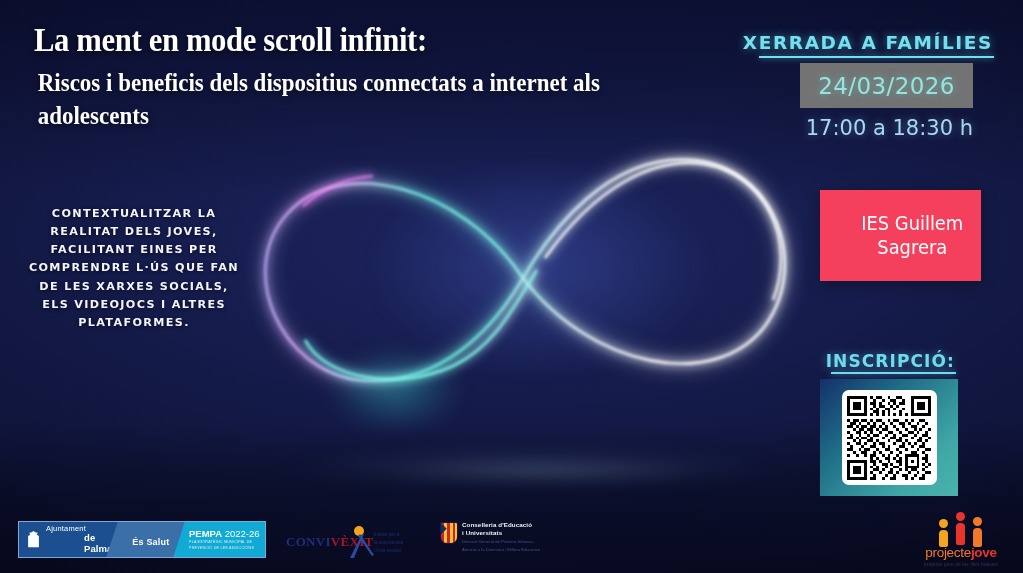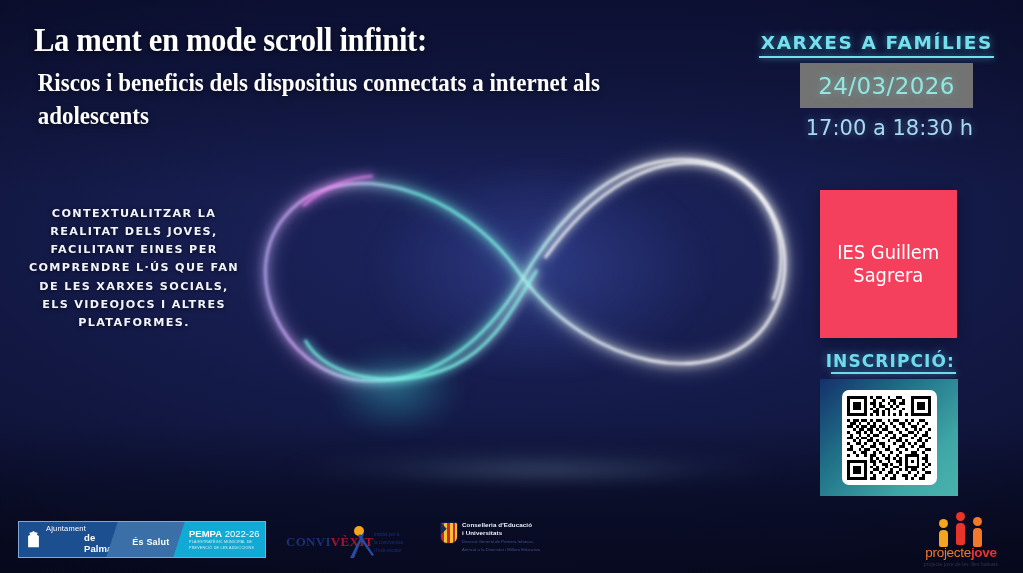--- a/index.html
+++ b/index.html
@@ -133,25 +133,26 @@
     text-align:right;
     font-family:"DejaVu Sans",sans-serif;
     font-size:21px;
     color:#a8d9f2;
     text-shadow:0 0 8px rgba(140,210,245,0.45);
     z-index:6;
     white-space:nowrap;
   }
 
   .iesbox{
-    position:absolute;left:820px;top:190px;width:137px;height:148px;
+    position:absolute;left:820px;top:190px;width:137px;height:91px;
     background:#f4405c;
     display:flex;align-items:center;justify-content:center;
     z-index:6;
     box-shadow:0 3px 14px rgba(0,0,0,0.35);
+    padding-left:24px;
   }
   .iesbox .ies-text{
     text-align:center;
     font-family:"DejaVu Sans",sans-serif;
     font-size:19px;
     line-height:1.22;
     color:#ffffff;
     transform:scaleX(0.94);
   }
 
@@ -326,21 +327,21 @@
 
   <div class="bg-vig"></div>
 
   <div class="title-block">
     <div class="title-main">La ment en mode scroll infinit:</div>
     <div class="title-sub">Riscos i beneficis dels dispositius connectats a internet als adolescents</div>
   </div>
 
   <div class="blurb">CONTEXTUALITZAR LA REALITAT DELS JOVES, FACILITANT EINES PER COMPRENDRE L·ÚS QUE FAN DE LES XARXES SOCIALS, ELS VIDEOJOCS I ALTRES PLATAFORMES.</div>
 
-  <div class="xerrada">XARXES A FAMÍLIES</div>
+  <div class="xerrada">XERRADA A FAMÍLIES</div>
   <div class="xerrada-underline"></div>
 
   <div class="datebox">
     <span>24/03/2026</span>
   </div>
 
   <div class="timeline">17:00 a 18:30 h</div>
 
   <div class="iesbox">
     <div class="ies-text">

